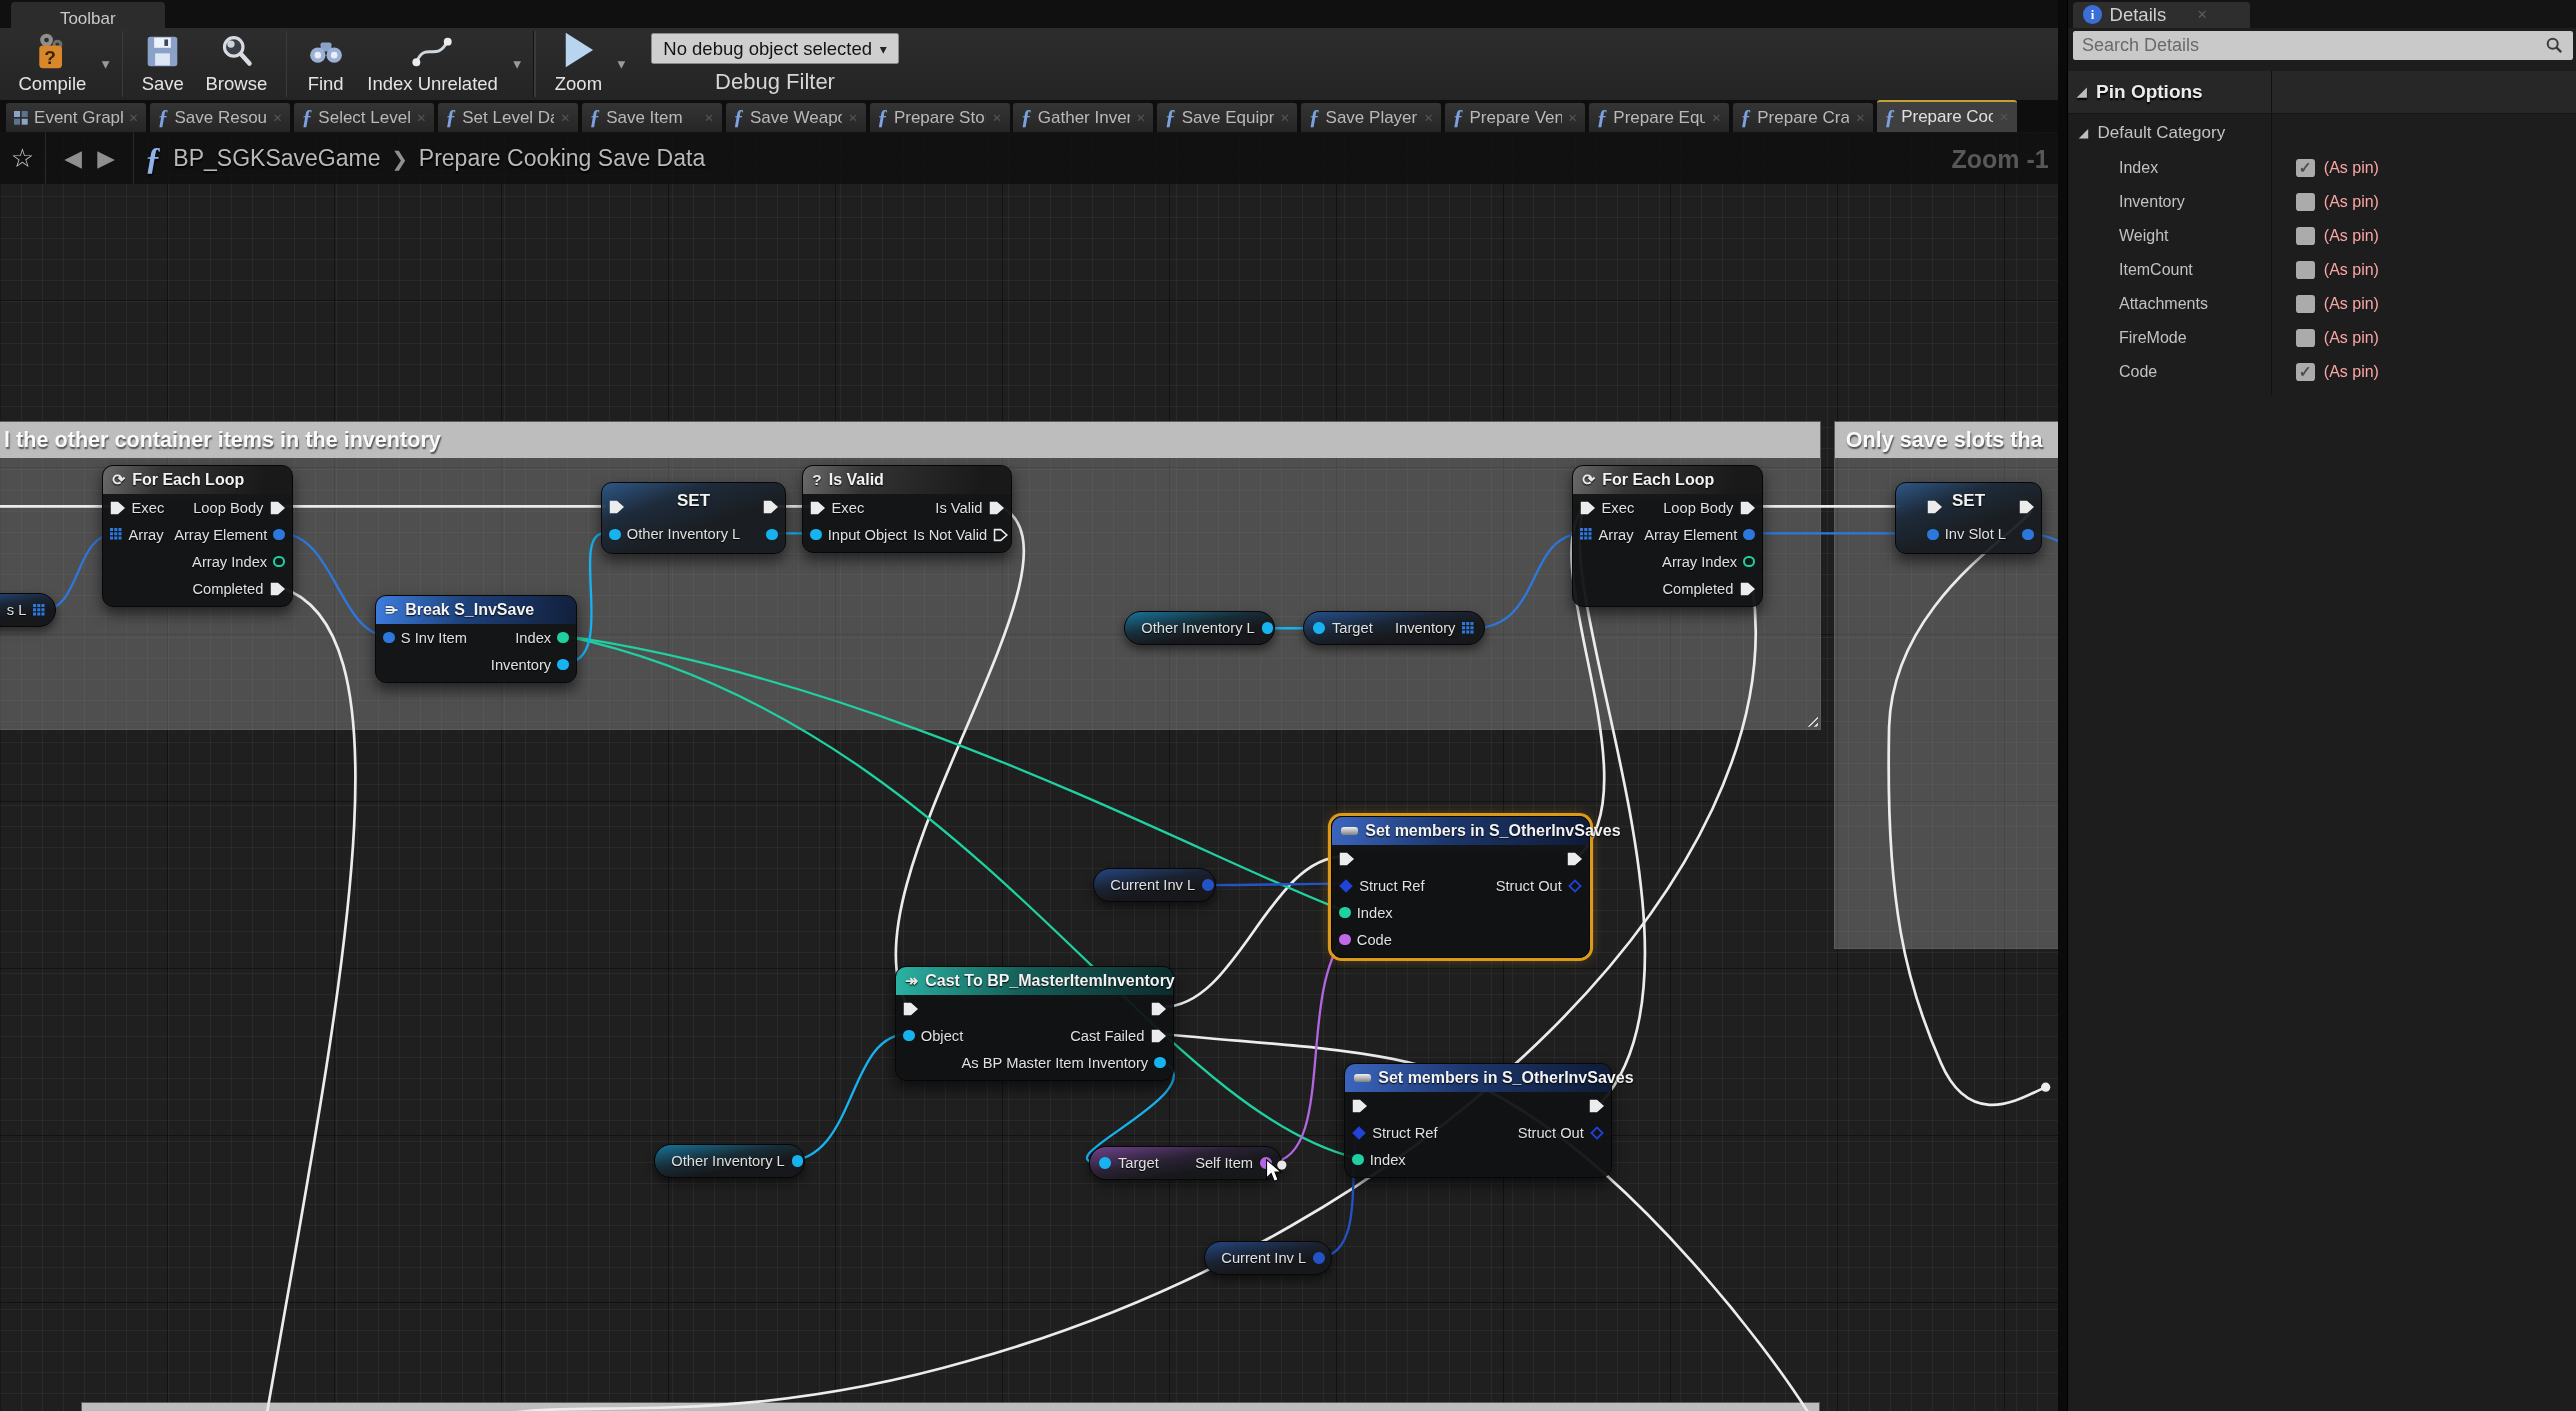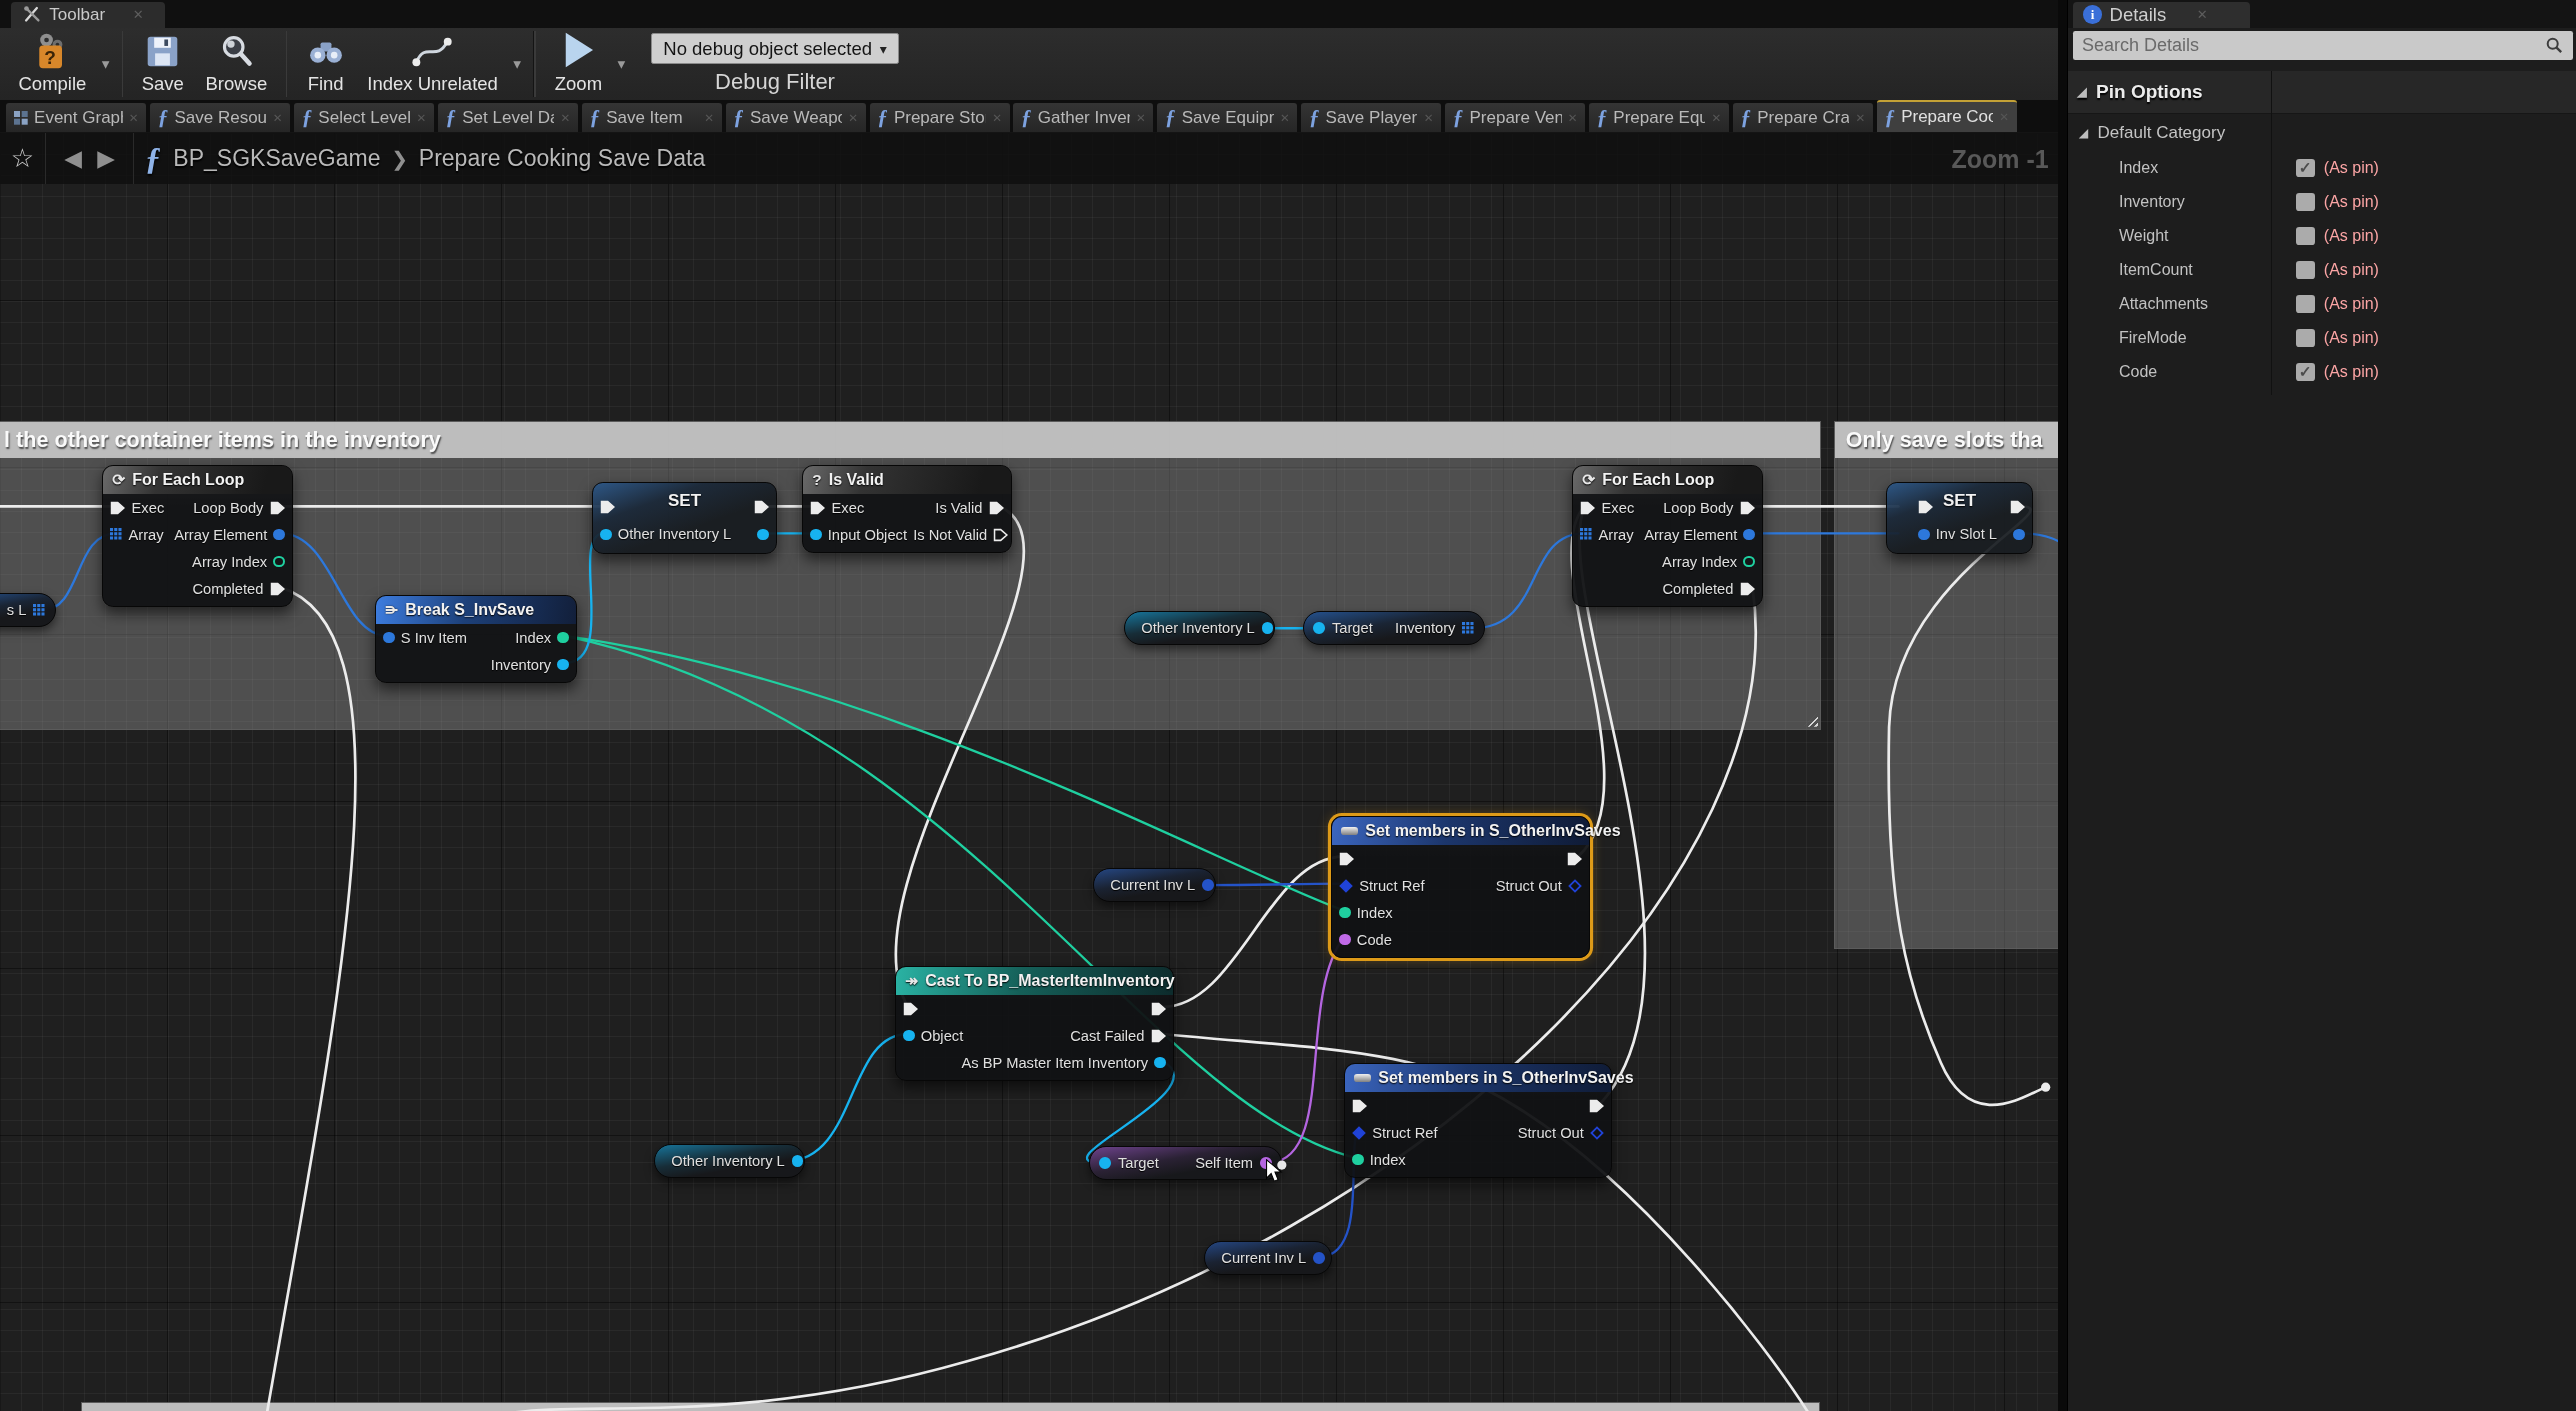--- a/index.html
+++ b/index.html
@@ -3,21 +3,21 @@
 <meta charset="utf-8">
 <style>
   * { margin:0; padding:0; box-sizing:border-box; }
   html,body { background:#0d0d0d; }
   body { font-family:"Liberation Sans", sans-serif; }
   .page { position:relative; width:2576px; height:1411px; overflow:hidden; background:#141414; }
 
   
   .tabstrip { position:absolute; left:0; top:0; width:2058px; height:28px; background:#101010; }
   .win-tab { position:absolute; left:10.8px; top:1.5px; height:26px; min-width:154px; background:#2c2c2c; border-radius:3.9px 3.9px 0 0;
-             display:flex; align-items:center; gap:7.7px; padding:0 12.3px; color:#c9c9c9; font-size:17px; }
+             display:flex; align-items:center; gap:7.7px; padding:0 12.3px; color:#c9c9c9; font-size:17px;flex-direction:column; }
   .win-tab .x { color:#5d5d5d; font-size:13px; margin-left:20px; }
   .toolbar { position:absolute; left:0; top:28px; width:2058px; height:72px; background:linear-gradient(#2d2d2d,#242424); display:flex; align-items:stretch; }
   .tgroup { display:flex; align-items:stretch; padding:0 7.7px; }
   .tdiv { width:1.5px; background:#141414; border-right:0.8px solid #3a3a3a; margin:3.1px 0; }
   .tbtn { display:flex; flex-direction:column; align-items:center; justify-content:flex-end; padding:4.6px 10.8px 4.6px; color:#e4e4e4; font-size:18.5px; gap:3.1px; }
   .tbtn .ic { height:40px; display:flex; align-items:flex-end; justify-content:center; position:relative; }
   .darr { align-self:center; color:#9a9a9a; font-size:15.4px; padding:0 4.6px; }
   .dbg-wrap { display:flex; flex-direction:column; align-items:center; justify-content:center; gap:4.6px; padding:0 14px; }
   .dbg-combo { background:#cfcfcf; border:0.8px solid #8a8a8a; border-radius:2.3px; height:31px; display:flex; align-items:center; gap:7.7px; padding:0 10.8px; color:#141414; font-size:18.5px; }
   .dbg-combo .darr { color:#222; font-size:14px; padding:0; }
@@ -65,21 +65,21 @@
   .nhead { height:28px; display:flex; align-items:center; gap:7px; padding:0 9.3px; border-radius:10px 10px 0 0;
            font-weight:bold; font-size:16px; color:#f2f2f2; text-shadow:0 0.8px 1.5px #000; white-space:nowrap; }
   .nhead .hic { font-size:15.4px; color:#e8e8e8; }
   .hd-plain { background:linear-gradient(105deg,#6a6a6a 0%,#333 30%,#191919 85%); }
   .hd-blue  { background:linear-gradient(100deg,#3d7de0 0%,#1d4079 45%,#121f3a 100%); }
   .hd-teal  { background:linear-gradient(100deg,#2ab3a4 0%,#156059 45%,#0d2b2c 100%); }
   .hd-navy  { background:linear-gradient(100deg,#3b66c0 0%,#1c366c 45%,#0f1b36 100%); }
   .struct-pill { width:17px; height:8.5px; border-radius:3.1px; background:linear-gradient(#f0f0f0,#808080); flex:none; }
   .rot90 { display:inline-block; transform:rotate(90deg); }
   .set-title { position:absolute; top:7.7px; left:0; right:0; text-align:center; font-weight:bold; font-size:17px; color:#f2f2f2; text-shadow:0 0.8px 1.5px #000; }
-  .gnode.setnode { background:linear-gradient(160deg, rgba(62,134,216,.55) 0%, rgba(40,80,130,.25) 30%, rgba(0,0,0,0) 60%), rgba(22,26,30,.92); }
+  .gnode.setnode { background:linear-gradient(160deg, rgba(62,134,216,.55) 0%, rgba(40,80,130,.25) 30%, rgba(0,0,0,0) 60%), rgba(22,26,30,.92);margin-left:9px; }
   .rows { position:relative; }
   .nrow { display:flex; align-items:center; height:27px; padding:0 7px; gap:6.2px; }
   .pl, .pr { display:flex; align-items:center; gap:6.2px; }
   .pr { margin-left:auto; }
   .plabel { font-size:14.7px; color:#e0e0e0; white-space:nowrap; text-shadow:0 0.8px 0.8px #000; }
   .pin { display:flex; align-items:center; }
   .pdot { width:11.6px; height:11.6px; border-radius:50%; border:2.3px solid transparent; }
 
   .pill { position:absolute; z-index:20; height:34px; border-radius:17px; border:0.8px solid #070707; box-shadow:0 4.6px 9.3px rgba(0,0,0,.5);
           display:flex; align-items:center; padding:0 9.3px; gap:7px; font-size:15.4px; color:#ececec; text-shadow:0 0.8px 0.8px #000; white-space:nowrap; }

